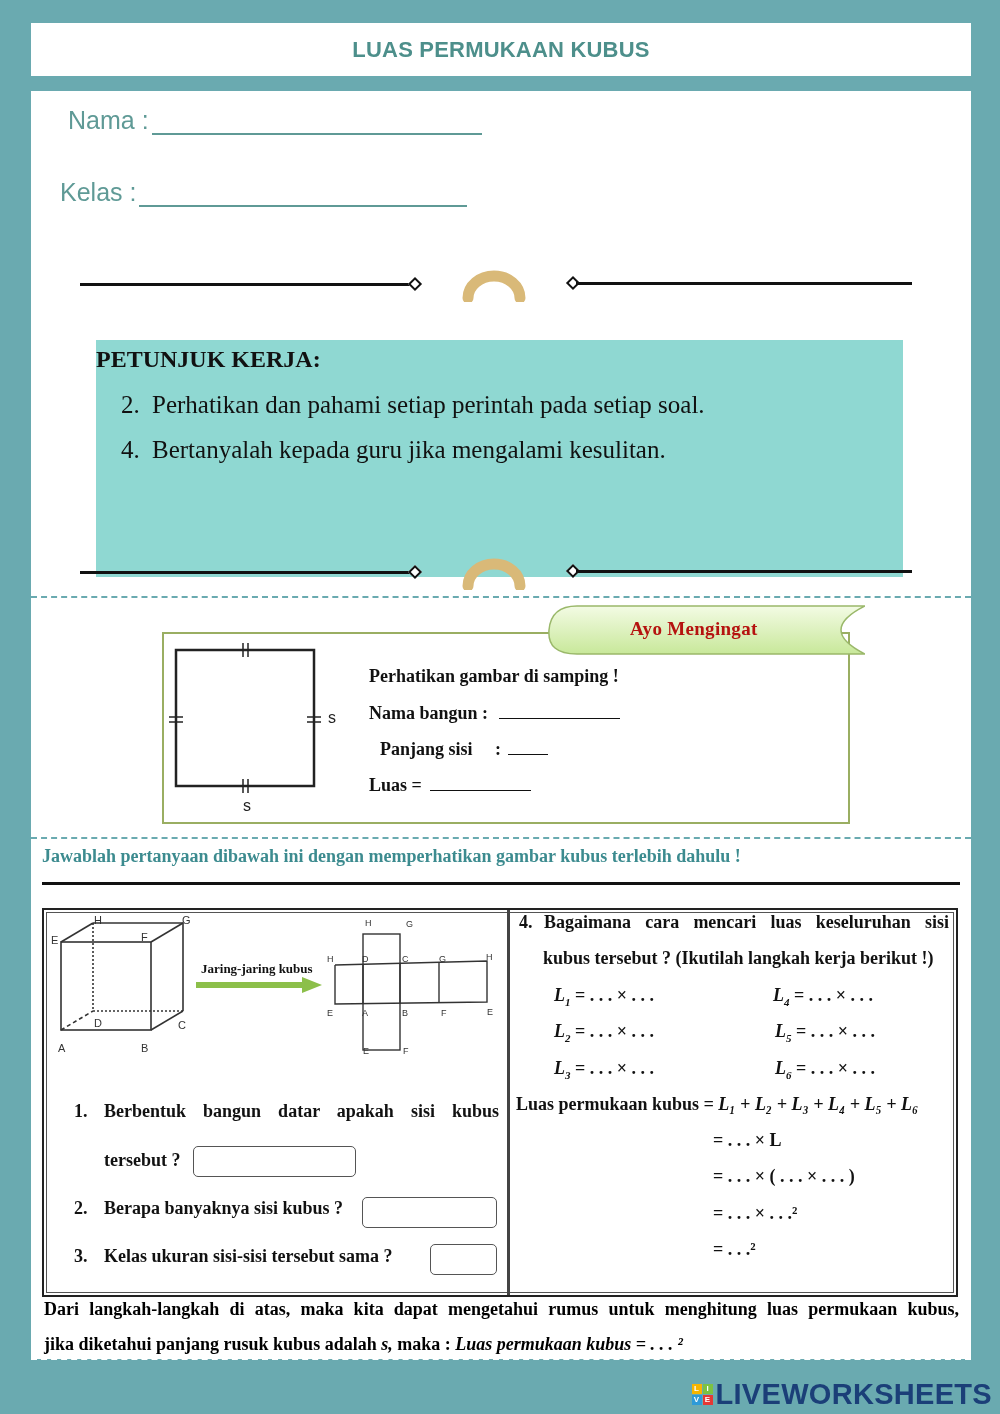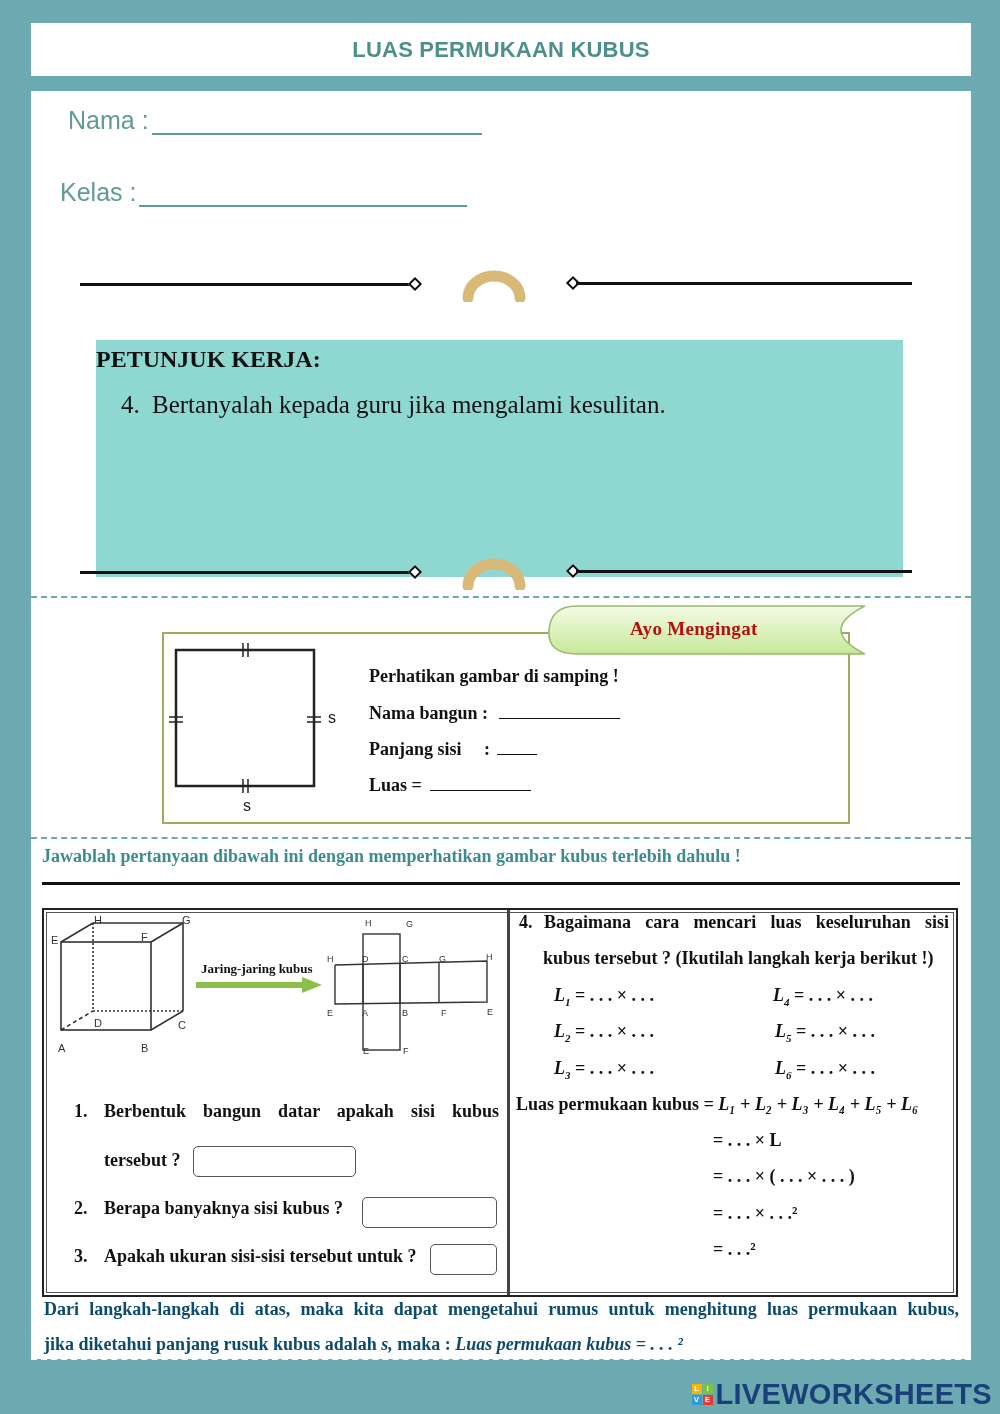--- a/index.html
+++ b/index.html
@@ -109,21 +109,21 @@
   }
 
   .q-text { font-size: 18px; font-weight: bold; color: #111; }
   .ans-box {
     border: 1.5px solid #555; border-radius: 5px; background: #fff; height: 31px;
   }
   .math { font-size: 18px; color: #111; font-weight: bold; }
   .math i { font-style: italic; }
   .math sub { font-size: 11px; font-style: italic; }
 
-  .footer-text { font-size: 18px; font-weight: bold; color: #0c4a6e; }
+  .footer-text { font-size: 18px; font-weight: bold; color: #000000; }
 
   .lw-logo {
     right: 8px; top: 1378px; display: flex; align-items: center; gap: 3px;
   }
   .lw-tiles { display: grid; grid-template-columns: 10px 10px; grid-template-rows: 10px 10px; gap: 1px; }
   .lw-tile { font-family: "Liberation Sans", sans-serif; font-size: 8px; font-weight: bold; color: #fff; text-align: center; line-height: 10px; }
   .lw-text {
     font-family: "Liberation Sans", sans-serif; font-weight: bold;
     font-size: 29px; color: #1b3f78; letter-spacing: 0.3px;
   }
@@ -150,20 +150,21 @@
 <div class="abs orn-diamond" style="left:410px; top:279px;"></div>
 <svg class="abs orn-arch" style="left:462px; top:270px;" viewBox="0 0 64 32">
   <path d="M6 28 A26 22 0 0 1 58 28" fill="none" stroke="#d9b978" stroke-width="11" stroke-linecap="round"></path>
 </svg>
 <div class="abs orn-diamond" style="left:568px; top:278px;"></div>
 <div class="abs orn-line" style="left:576px; top:282px; width:336px;"></div>
 
 <div class="abs instr-box">
   <div class="instr-title">PETUNJUK KERJA:</div>
   <ul class="instr-list">
+    <li><span class="num">2.</span><span>Perhatikan dan pahami setiap perintah pada setiap soal.</span></li>
     <li><span class="num">4.</span><span>Bertanyalah kepada guru jika mengalami kesulitan.</span></li>
   </ul>
 </div>
 
 <div class="abs orn-line" style="left:80px; top:571px; width:332px;"></div>
 <div class="abs orn-diamond" style="left:410px; top:567px;"></div>
 <svg class="abs orn-arch" style="left:462px; top:558px;" viewBox="0 0 64 32">
   <path d="M6 28 A26 22 0 0 1 58 28" fill="none" stroke="#d9b978" stroke-width="11" stroke-linecap="round"></path>
 </svg>
 <div class="abs orn-diamond" style="left:568px; top:566px;"></div>
@@ -195,21 +196,21 @@
   <line x1="142" y1="82" x2="156" y2="82" stroke="#222" stroke-width="1.5"></line>
 </svg>
 <div class="abs" style="left:328px; top:709px; font-family:'Liberation Sans',sans-serif; font-size:16px; color:#222;">s</div>
 <div class="abs" style="left:243px; top:797px; font-family:'Liberation Sans',sans-serif; font-size:16px; color:#222;">s</div>
 
 <div class="abs remind-text" style="left:369px; top:666px;">Perhatikan gambar di samping !</div>
 <div class="abs remind-text" style="left:369px; top:703px;">
   <span>Nama bangun :</span>
   <span class="blank" style="width:121px; margin-left:6px;"></span>
 </div>
-<div class="abs remind-text" style="left:369px; top:739px;">
+<div class="abs remind-text" style="left:380px; top:739px;">
   <span>Panjang sisi</span>
   <span style="margin-left:18px;">:</span>
   <span class="blank" style="width:40px; margin-left:2px;"></span>
 </div>
 <div class="abs remind-text" style="left:369px; top:775px;">
   <span>Luas =</span>
   <span class="blank" style="width:101px; margin-left:4px;"></span>
 </div>
 
 <div class="abs dash-h" style="left:31px; top:837px; width:940px;"></div>
@@ -286,21 +287,21 @@
 <div class="abs ans-box" style="left:193px; top:1146px; width:163px;"></div>
 
 <div class="abs q-text" style="left:74px; top:1198px; display:flex;">
   <span style="width:30px;">2.</span>
   <span>Berapa banyaknya sisi kubus ?</span>
 </div>
 <div class="abs ans-box" style="left:362px; top:1197px; width:135px;"></div>
 
 <div class="abs q-text" style="left:74px; top:1246px; display:flex;">
   <span style="width:30px;">3.</span>
-  <span>Apakah ukuran sisi-sisi tersebut untuk ?</span>
+  <span>Kelas ukuran sisi-sisi tersebut sama ?</span>
 </div>
 <div class="abs ans-box" style="left:430px; top:1244px; width:67px;"></div>
 
 <div class="abs q-text" style="left:519px; top:912px; width:430px; display:flex;">
   <span style="width:25px;">4.</span>
   <span style="flex:1; text-align:justify; text-align-last:justify;">Bagaimana cara mencari luas keseluruhan sisi</span>
 </div>
 <div class="abs q-text" style="left:543px; top:948px;">kubus tersebut ? (Ikutilah langkah kerja berikut !)</div>
 
 <div class="abs math" style="left:554px; top:985px;"><i>L</i><sub>1</sub> <span>= . . . × . . .</span></div>

